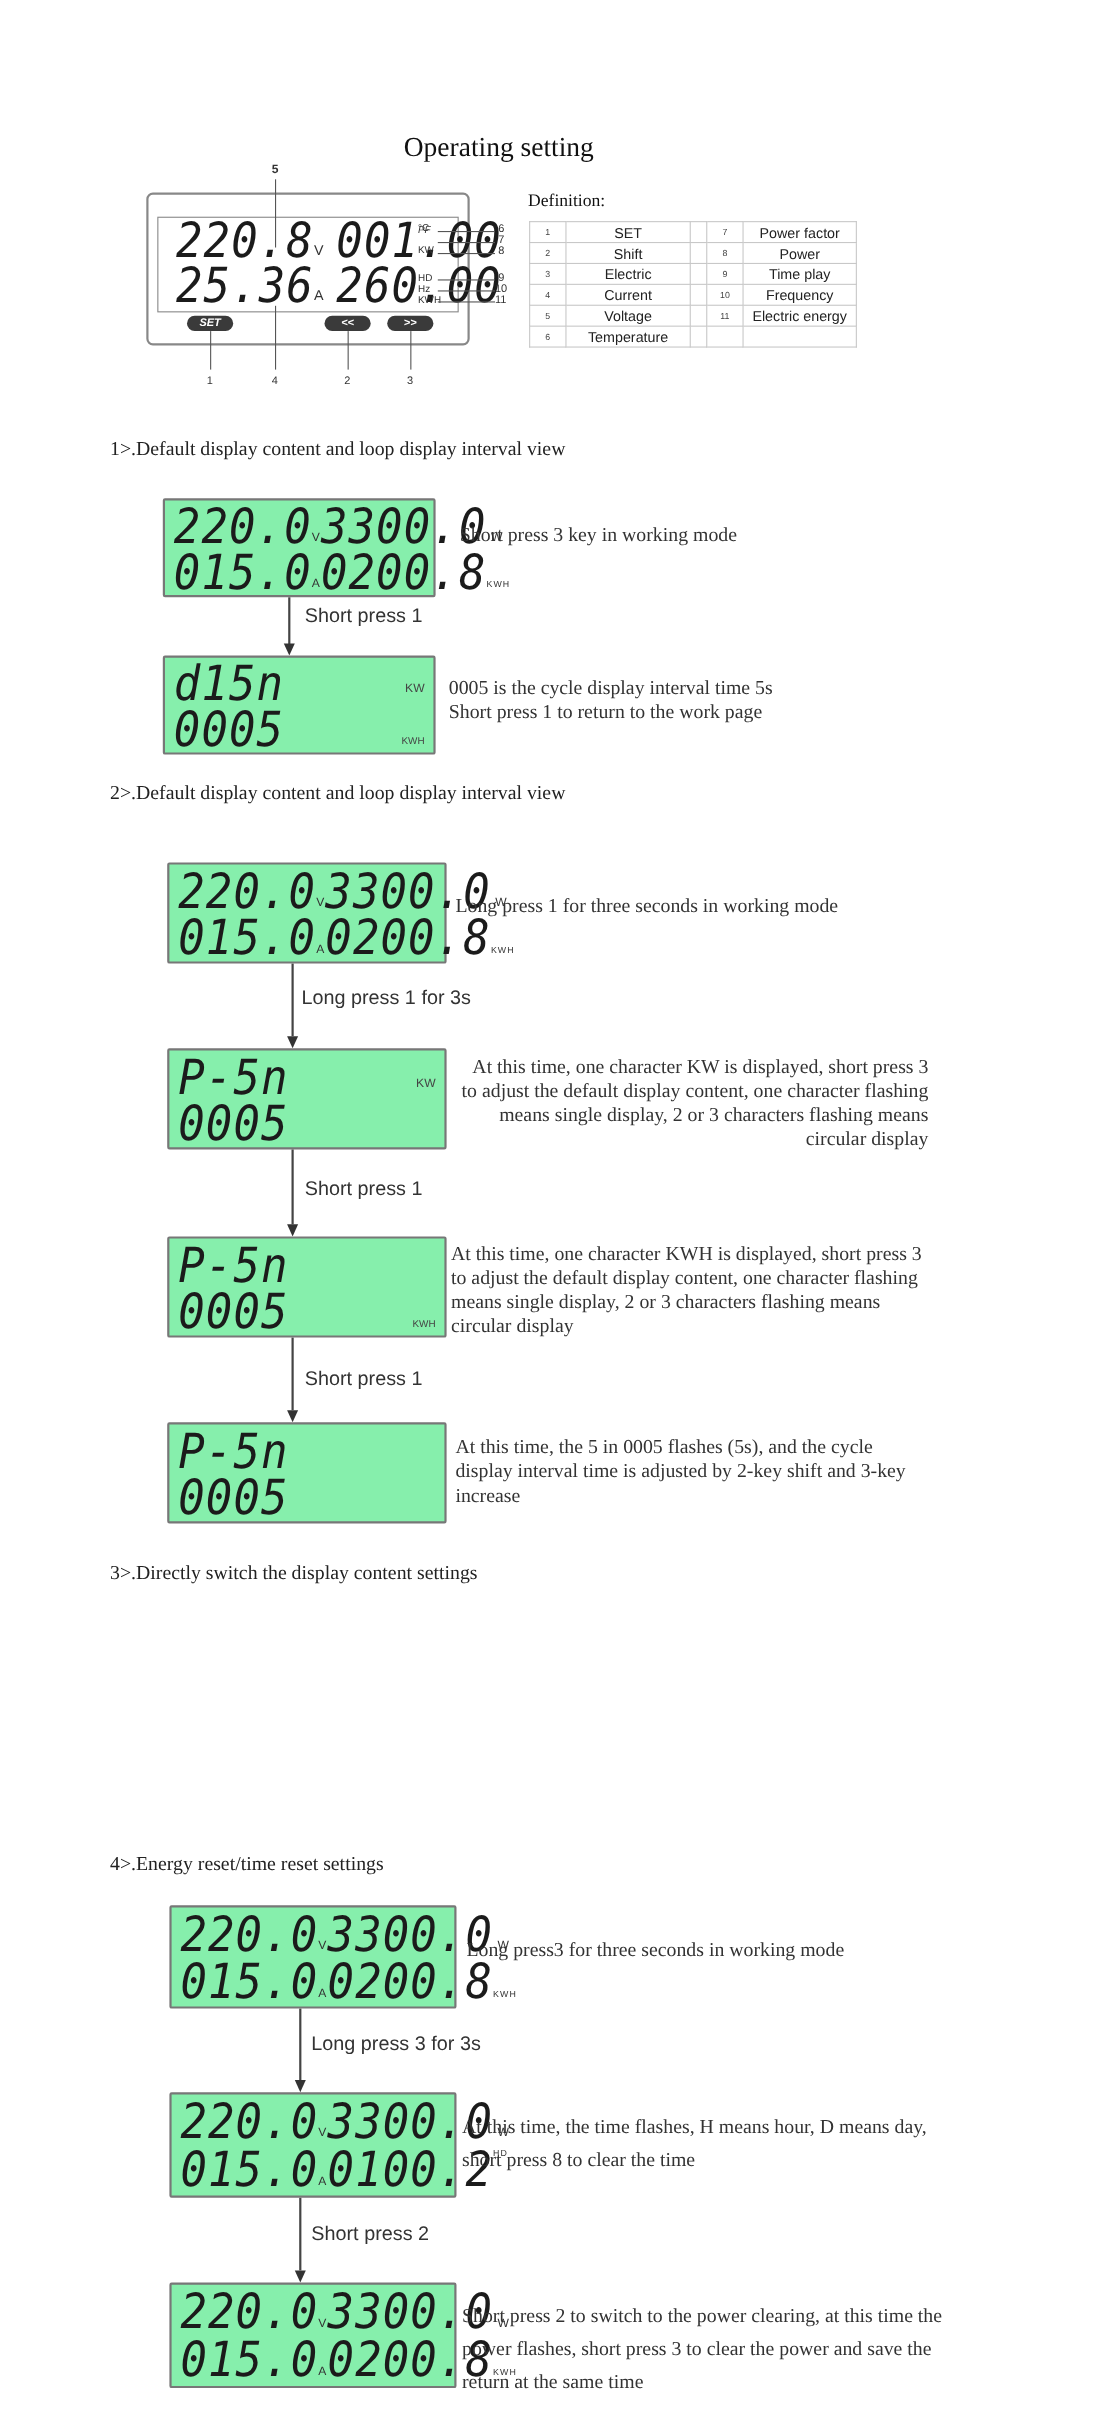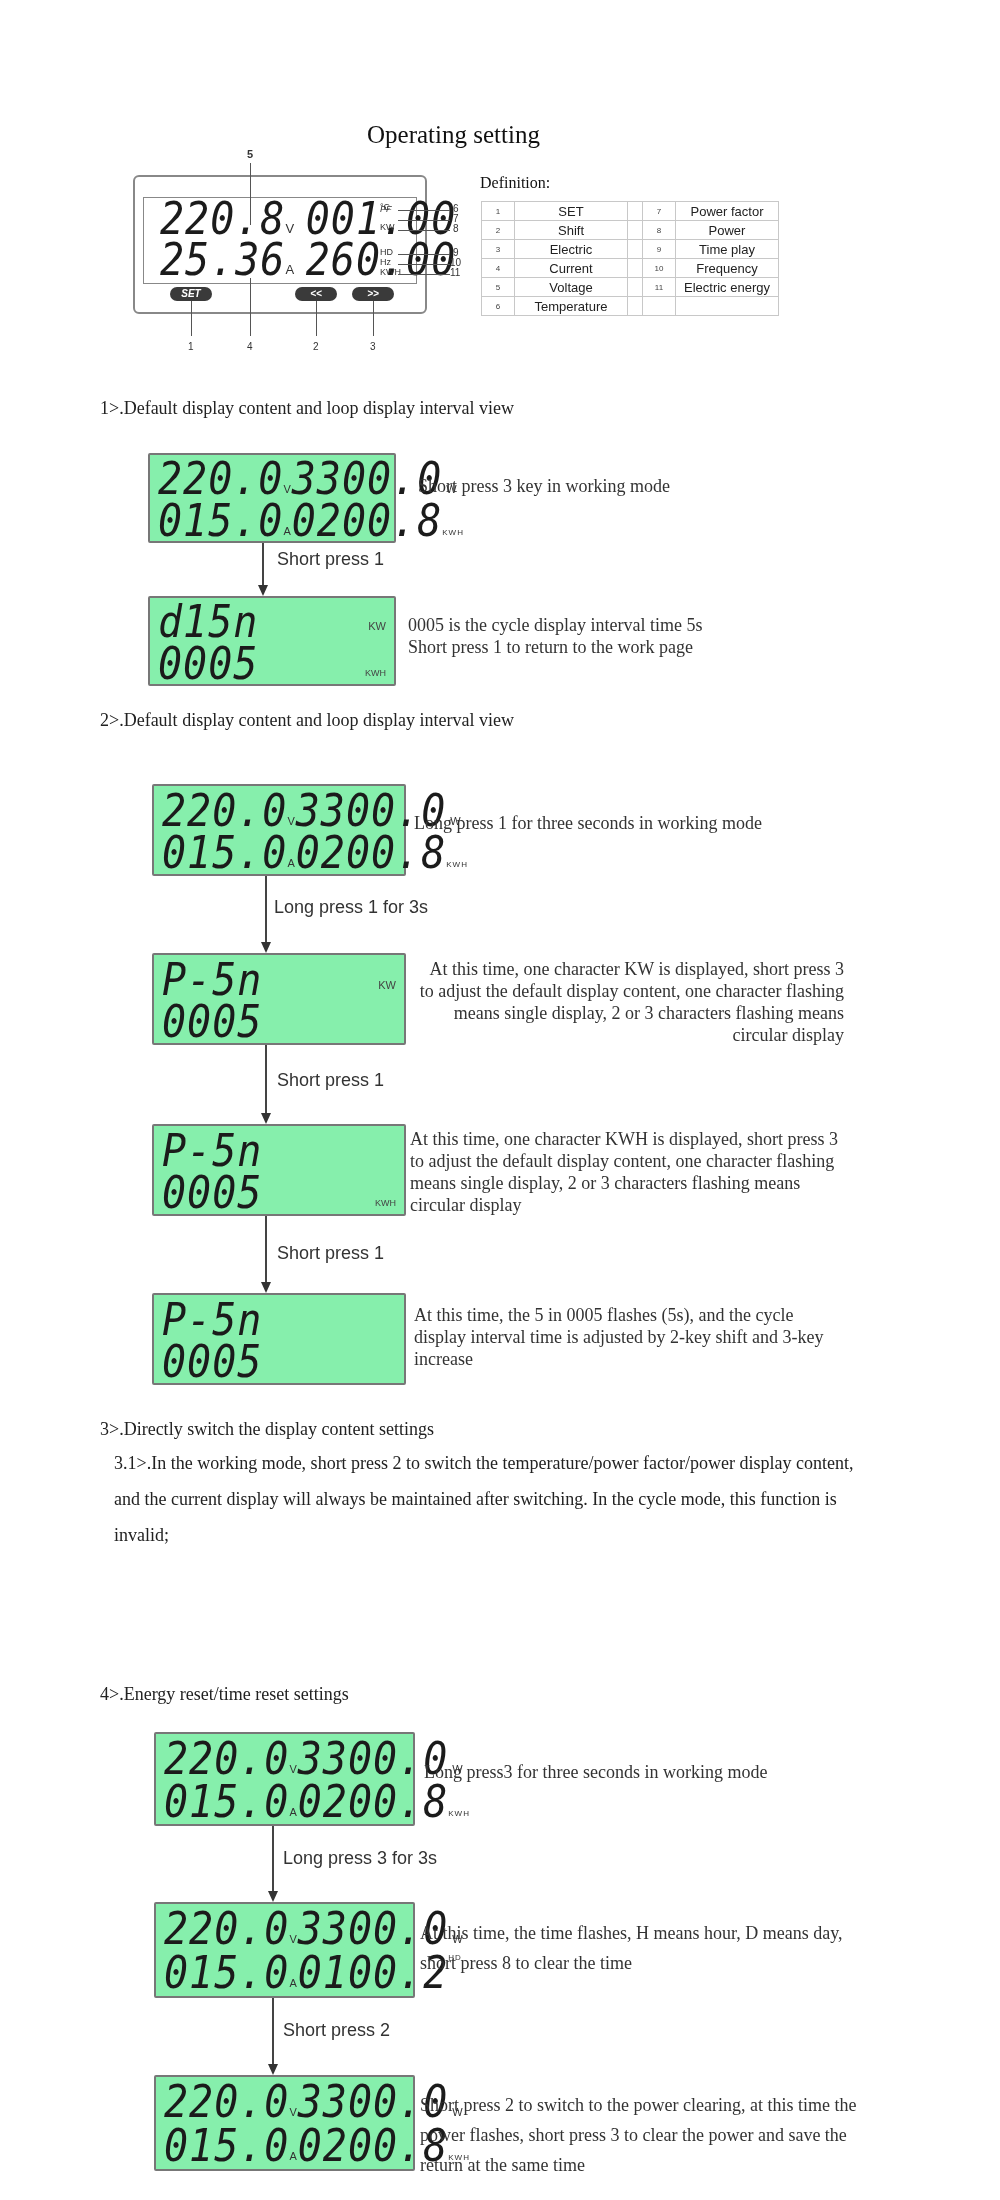--- a/index.html
+++ b/index.html
@@ -203,21 +203,20 @@
 <div class="arrow-label" style="left:277px; top:1243px;">Short press 1</div>
 
 <div class="lcd" style="left:152px; top:1293px; width:254px; height:92px;">
   <div class="seg-row" style="top:5px; left:8px;"><span class="seg">P-5n</span></div>
   <div class="seg-row" style="top:47px; left:8px;"><span class="seg">0005</span></div>
 </div>
 <div class="abs desc" style="left:414px; top:1304px; width:420px;">At this time, the 5 in 0005 flashes (5s), and the cycle display interval time is adjusted by 2-key shift and 3-key increase</div>
 
 <div class="abs heading" style="left:100px; top:1419px;">3&gt;.Directly switch the display content settings</div>
 <div class="abs para" style="left:100px; top:1445px;">
-  <div class="indent">3.1&gt;.In the working mode, short press 2 to switch the temperature/power factor/power display content, and the current display will always be maintained after switching. In the cycle mode, this function is invalid;</div>
 </div>
 
 <div class="abs heading" style="left:100px; top:1684px;">4&gt;.Energy reset/time reset settings</div>
 
 <div class="lcd" style="left:154px; top:1732px; width:261px; height:94px;">
   <div class="seg-row" style="top:5px; left:8px;">
     <span class="seg">220.0</span><span class="unit">V</span><span class="seg">3300.0</span><span class="unit" style="margin-left:4px;">W</span>
   </div>
   <div class="seg-row" style="top:48px; left:8px;">
     <span class="seg">015.0</span><span class="unit">A</span><span class="seg">0200.8</span><span class="unit" style="font-size:8px;">KWH</span>

